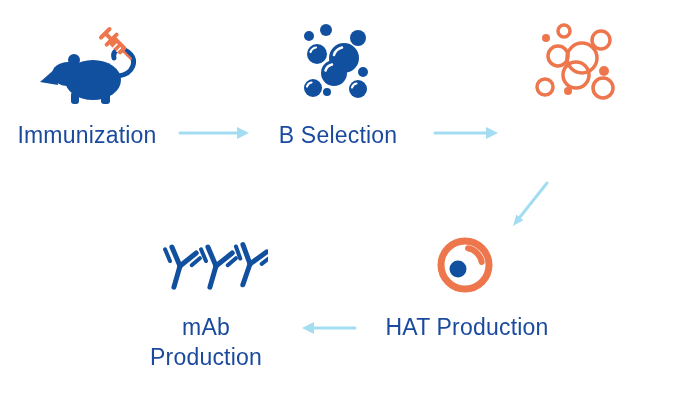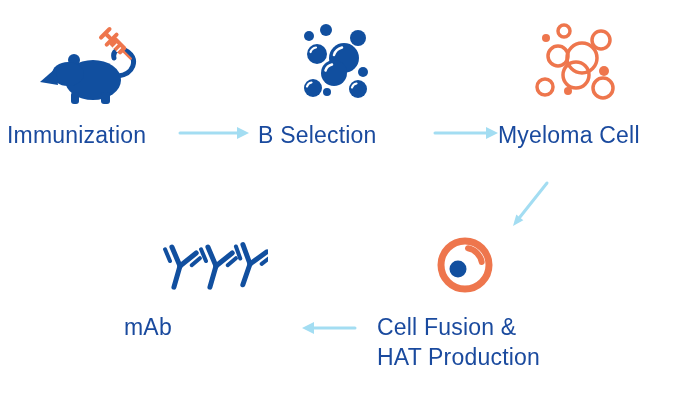--- a/index.html
+++ b/index.html
@@ -11,20 +11,21 @@
   }
   *{margin:0;padding:0;box-sizing:border-box;}
   body{font-family:"Liberation Sans",sans-serif;background:var(--background);}
   .canvas{position:relative;width:680px;height:400px;background:var(--background);overflow:hidden;}
   .abs{position:absolute;}
   .step-label{
     color:var(--text-blue);
     font-size:23px;
     font-weight:500;
     letter-spacing:.2px;
+    text-align:center;
     line-height:30px;
     white-space:nowrap;
   }
   svg .fill-blue{fill:var(--icon-blue);}
   svg .stroke-blue{stroke:var(--icon-blue);fill:none;}
   svg .fill-orange{fill:var(--icon-orange);}
   svg .stroke-orange{stroke:var(--icon-orange);fill:none;}
   svg .stroke-white{stroke:#ffffff;fill:none;}
   svg .arrow-line{stroke:var(--arrow-light-blue);stroke-width:3;stroke-linecap:round;fill:none;}
   svg .arrow-head{fill:var(--arrow-light-blue);}
@@ -90,34 +91,32 @@
     <circle class="stroke-orange" style="stroke-width:3.5" cx="31" cy="17" r="6"></circle>
     <circle class="stroke-orange" style="stroke-width:3.5" cx="68" cy="26" r="9"></circle>
     <circle class="stroke-orange" style="stroke-width:3.5" cx="25" cy="42" r="10"></circle>
     <circle class="stroke-orange" style="stroke-width:3.5" cx="49" cy="44" r="15"></circle>
     <circle class="stroke-orange" style="stroke-width:3.5" cx="43" cy="61" r="13"></circle>
     <circle class="fill-orange" cx="71" cy="57" r="5"></circle>
     <circle class="stroke-orange" style="stroke-width:3.5" cx="12" cy="73" r="8"></circle>
     <circle class="fill-orange" cx="35" cy="77" r="4"></circle>
     <circle class="stroke-orange" style="stroke-width:3.5" cx="70" cy="74" r="10"></circle>
   </svg>
-  <div class="abs step-label" style="left:498px;top:120px;width:160px">Myeloma Cell</div>
 
   <svg class="abs" style="left:503px;top:176px" width="50" height="58" viewBox="0 0 50 58">
     <line class="arrow-line" x1="44" y1="7" x2="17" y2="41"></line>
     <polygon class="arrow-head" points="10,50 20.3,44.2 13.3,38.6"></polygon>
   </svg>
 
   <svg class="abs" style="left:435px;top:235px" width="60" height="60" viewBox="0 0 60 60">
     <circle class="stroke-orange" style="stroke-width:7" cx="30" cy="30" r="24"></circle>
     <path class="stroke-orange" style="stroke-width:6;stroke-linecap:round" d="M33,13.3 A17,17 0 0 1 46.7,27"></path>
     <circle class="fill-blue" cx="23" cy="34" r="8.5"></circle>
   </svg>
   <div class="abs step-label" style="left:377px;top:312px;width:180px">
-    <div>Cell Fusion &amp;</div>
     <div>HAT Production</div>
   </div>
 
   <svg class="abs" style="left:300px;top:320px" width="58" height="16" viewBox="0 0 58 16">
     <line class="arrow-line" x1="55" y1="8" x2="14" y2="8"></line>
     <polygon class="arrow-head" points="14,2 2,8 14,14"></polygon>
   </svg>
 
   <svg class="abs" style="left:160px;top:238px" width="108" height="58" viewBox="0 0 108 58">
     <g class="stroke-blue" style="stroke-linecap:round">
@@ -137,17 +136,18 @@
       </g>
       <g transform="translate(90,26) rotate(19)">
         <line style="stroke-width:5" x1="0" y1="0" x2="0" y2="22"></line>
         <line style="stroke-width:5" x1="0" y1="0" x2="-13" y2="-16"></line>
         <line style="stroke-width:5" x1="0" y1="0" x2="12" y2="-17"></line>
         <line style="stroke-width:4" x1="-11" y1="-2" x2="-19" y2="-12"></line>
         <line style="stroke-width:4" x1="11" y1="-4" x2="17" y2="-13"></line>
       </g>
     </g>
   </svg>
-  <div class="abs step-label" style="left:124px;top:312px;width:180px">
+  <div class="abs step-label" style="left:116px;top:312px;width:180px">
     <div>mAb</div>
+    <div>Production</div>
   </div>
 
 </div>
 
 </body></html>

